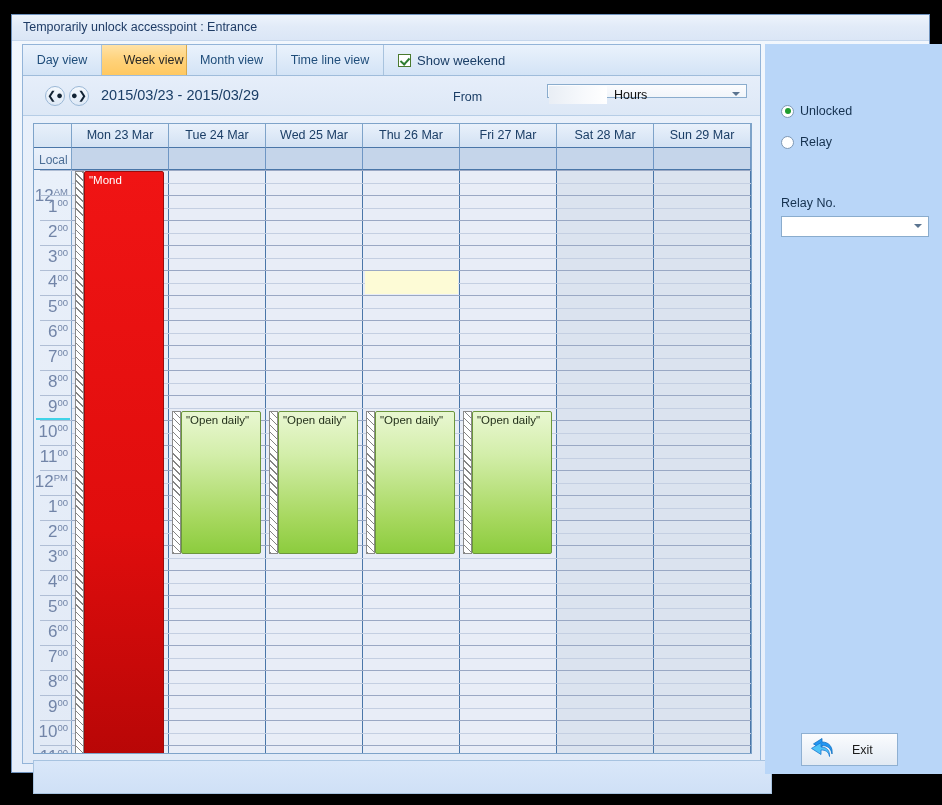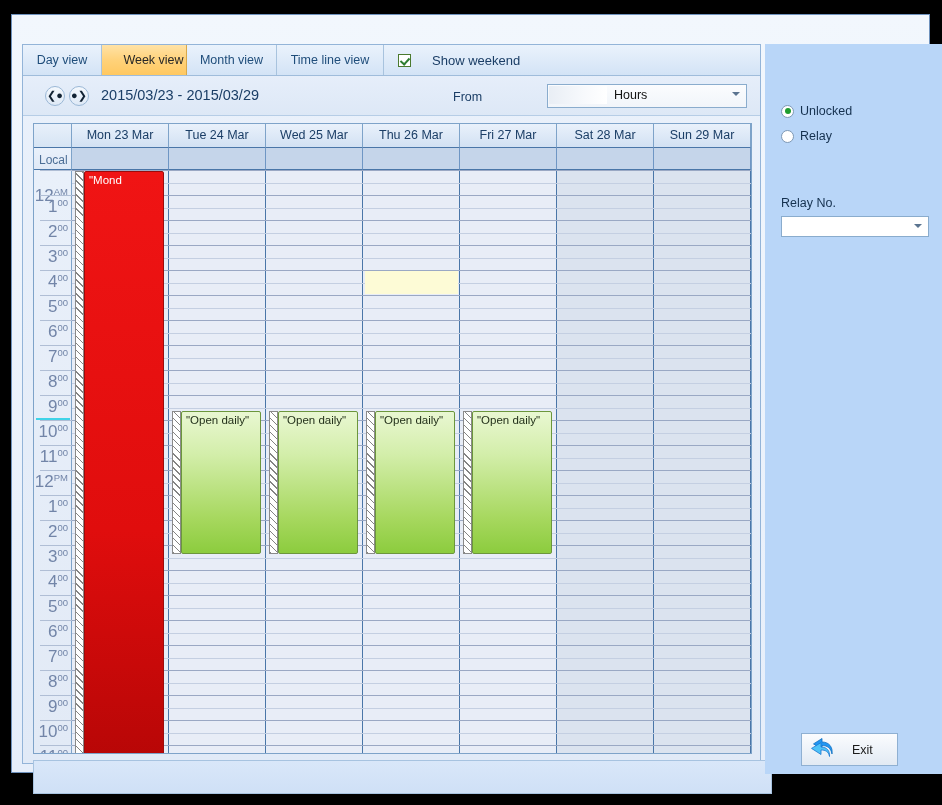--- a/index.html
+++ b/index.html
@@ -82,21 +82,20 @@
     color: #272727;
     border-right: 1px solid #d9a94b;
     padding-left: 21px;
   }
   .chkwrap {
     display: flex;
     align-items: center;
     padding-left: 14px;
     flex: 1;
     background: linear-gradient(180deg,#eaf2fc 0%, #d3e3f6 100%);
-    gap: 15px;
   }
   .chkbox {
     width: 13px; height: 13px;
     background: #ffffff;
     border: 1px solid #4b7a2f;
     box-sizing: border-box;
     position: relative;
     display: inline-block;
   }
   .chkbox::after {
@@ -159,21 +158,21 @@
   }
   .combo {
     position: absolute;
     border: 1px solid #8aaccd;
     background: #ffffff;
     box-sizing: border-box;
     cursor: pointer;
   }
   .combo.hours {
     left: 524px; top: 8px;
-    width: 200px; height: 24px;
+    width: 200px; height: 14px;
     background: linear-gradient(180deg,#fbfcfe 0%, #f1f5fa 100%);
   }
   .combo .swatch {
     position: absolute;
     left: 1px; top: 1px;
     width: 58px; height: 18px;
     background: linear-gradient(90deg,#e9eef5 0%, #f7f9fc 60%, #ffffff 100%);
   }
   .combo .cval {
     position: absolute;
@@ -439,20 +438,23 @@
     border: 1px solid #a7c3e0;
     box-sizing: border-box;
   }
 </style>
 </head>
 <body>
 
 <div id="root">
   <div class="window">
 
+    <div class="titlebar">
+      <div class="title">Temporarily unlock accesspoint : Entrance</div>
+    </div>
 
     <div class="content">
 
       <div class="tabstrip">
         <div class="tab w1">
           <span>Day view</span>
         </div>
         <div class="tab w2 active">
           <span>Week view</span>
         </div>
@@ -652,21 +654,21 @@
         </div>
 
       <div class="statusbar"></div>
     </div>
 
     <div class="sidepanel">
       <div class="radio-row" style="top:60px;">
         <span class="radio on"></span>
         <span class="radio-label">Unlocked</span>
       </div>
-      <div class="radio-row" style="top:85px;">
+      <div class="radio-row" style="top:91px;">
         <span class="radio"></span>
         <span class="radio-label">Relay</span>
       </div>
       <div class="relaylbl">Relay No.</div>
       <div class="combo relay">
         <span class="cval" style="left:5px;top:2px;"></span>
         <span class="arrow"></span>
       </div>
 
       <div class="exitbtn">

